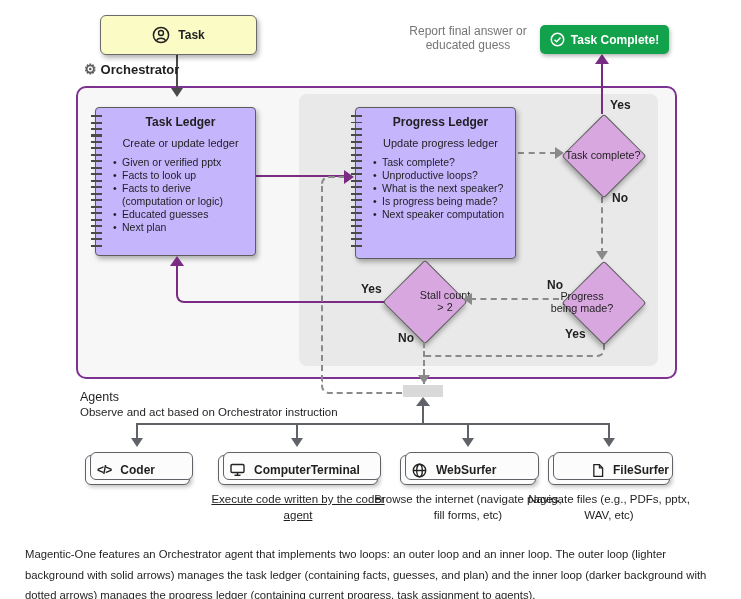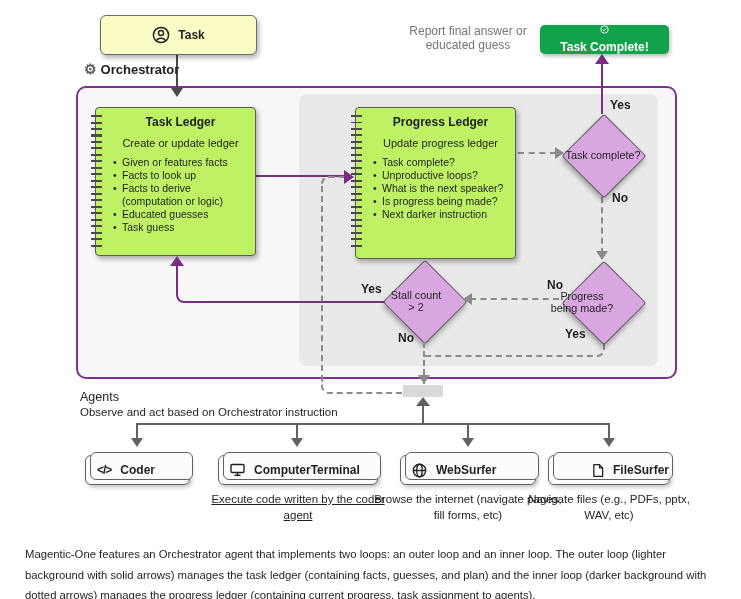--- a/index.html
+++ b/index.html
@@ -9,34 +9,34 @@
 
   
   .task-box{left:100px;top:15px;width:155px;height:38px;background:#fbfbc6;
     border:1.5px solid #6b6b6b;border-radius:6px;box-shadow:2px 3px 5px rgba(0,0,0,.3);
     display:flex;align-items:center;justify-content:center;gap:8px;z-index:6;}
   .task-box .lbl{font-weight:bold;font-size:12px;}
   .report-text{left:398px;top:24px;width:140px;text-align:center;color:#757575;
     font-size:12px;line-height:14px;}
   .complete-btn{left:540px;top:25px;width:129px;height:29px;background:#12a24b;
     border-radius:5px;box-shadow:1px 2px 4px rgba(0,0,0,.3);display:flex;align-items:center;
-    justify-content:center;gap:6px;color:#ffffff;z-index:6;flex-direction:column;}
+    justify-content:center;gap:6px;color:#ffffff;z-index:6;}
   .complete-btn .lbl{font-weight:bold;font-size:12px;}
   .orch-label{left:84px;top:62px;display:flex;align-items:center;gap:4px;
     font-weight:bold;font-size:13px;z-index:6;}
   .gear{font-size:14px;color:#5f5f5f;line-height:13px;}
 
   
   .orch-box{left:76px;top:86px;width:597px;height:289px;background:#f7f7f8;
     border:2.5px solid #7d3190;border-radius:10px;z-index:1;}
   .inner-box{left:299px;top:94px;width:359px;height:272px;background:#e9e9ea;
     border-radius:8px;z-index:2;}
 
   
-  .ledger{background:#bef264;border:1.5px solid #5c5c5c;border-radius:4px;
+  .ledger{background:#c4b5fd;border:1.5px solid #5c5c5c;border-radius:4px;
     box-shadow:2px 3px 5px rgba(0,0,0,.3);z-index:4;padding:7px 6px 4px 16px;
     box-sizing:border-box;}
   .ledger .title{font-weight:bold;font-size:12px;text-align:center;margin-bottom:8px;}
   .ledger .subtitle{font-size:11px;text-align:center;margin-bottom:7px;}
   .ledger ul{margin:0;padding:0;list-style:none;font-size:10.5px;line-height:13px;}
   .ledger li{padding-left:10px;position:relative;}
   .ledger li::before{content:"•";position:absolute;left:1px;}
   .spiral{position:absolute;left:-5px;top:7px;bottom:7px;width:11px;
     background:repeating-linear-gradient(to bottom,#4a4a4a 0 2px,transparent 2px 6.5px);}
   .task-ledger{left:95px;top:107px;width:161px;height:149px;}
@@ -114,49 +114,49 @@
   <div class="abs orch-label">
     <span class="gear">⚙</span>
     <span>Orchestrator</span>
   </div>
 
   <div class="abs ledger task-ledger">
     <div class="spiral"></div>
     <div class="title">Task Ledger</div>
     <div class="subtitle">Create or update ledger</div>
     <ul>
-      <li>Given or features facts</li>
+      <li>Given or verified pptx</li>
       <li>Facts to look up</li>
       <li>Facts to derive (computation or logic)</li>
       <li>Educated guesses</li>
-      <li>Task guess</li>
+      <li>Next plan</li>
     </ul>
   </div>
 
   <div class="abs ledger progress-ledger">
     <div class="spiral"></div>
     <div class="title">Progress Ledger</div>
     <div class="subtitle">Update progress ledger</div>
     <ul>
       <li>Task complete?</li>
       <li>Unproductive loops?</li>
       <li>What is the next speaker?</li>
       <li>Is progress being made?</li>
-      <li>Next darker instruction</li>
+      <li>Next speaker computation</li>
     </ul>
   </div>
 
   <div class="abs diamond" style="left:574px;top:126px;"></div>
   <div class="abs dtext" style="left:563px;top:126px;width:80px;height:58px;">Task complete?</div>
 
   <div class="abs diamond" style="left:574px;top:273px;"></div>
   <div class="abs dtext" style="left:550px;top:273px;width:64px;height:58px;">Progress being made?</div>
 
   <div class="abs diamond" style="left:395px;top:272px;"></div>
-  <div class="abs dtext" style="left:388px;top:272px;width:56px;height:58px;">Stall count &gt; 2</div>
+  <div class="abs dtext" style="left:417px;top:272px;width:56px;height:58px;">Stall count &gt; 2</div>
 
   <div class="abs yn" style="left:610px;top:98px;">Yes</div>
   <div class="abs yn" style="left:612px;top:191px;">No</div>
   <div class="abs yn" style="left:547px;top:278px;">No</div>
   <div class="abs yn" style="left:565px;top:327px;">Yes</div>
   <div class="abs yn" style="left:361px;top:282px;">Yes</div>
   <div class="abs yn" style="left:398px;top:331px;">No</div>
 
   <div class="abs vline solid-dark" style="left:176px;top:52px;height:40px;border-left:2px solid #4a4a4a;"></div>
   <div class="abs ah ah-down-dark" style="left:171px;top:88px;"></div>

